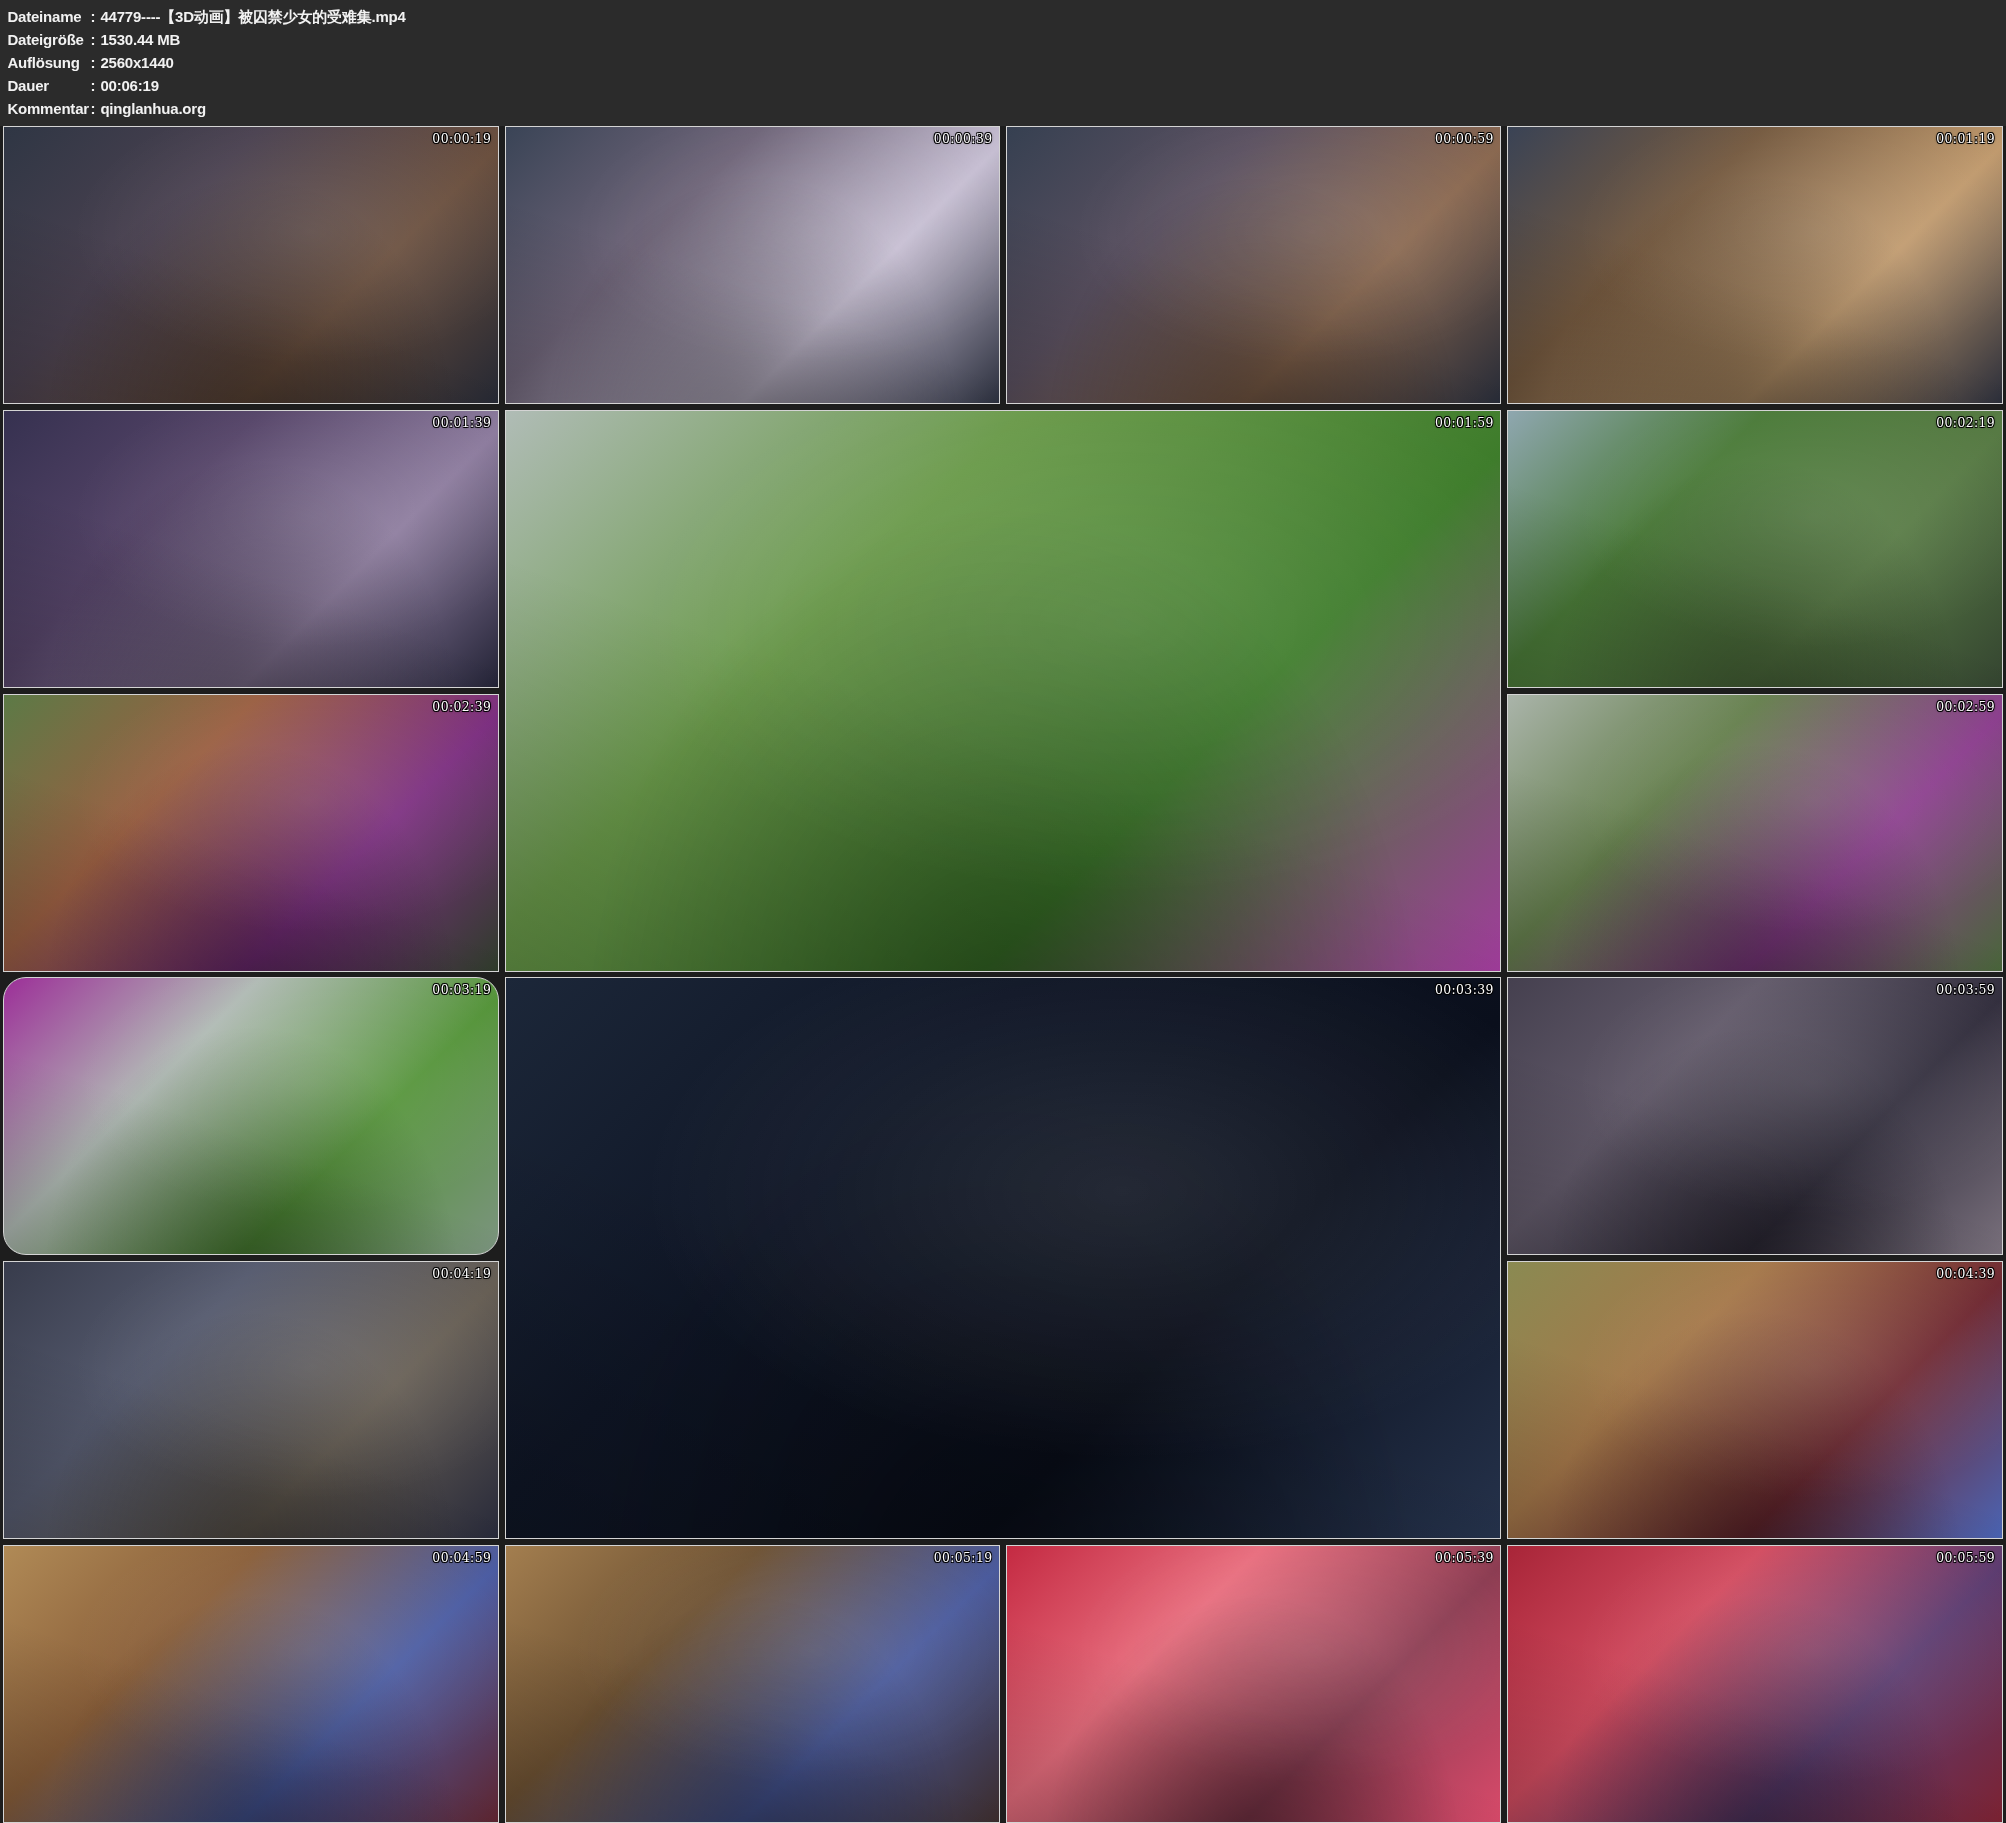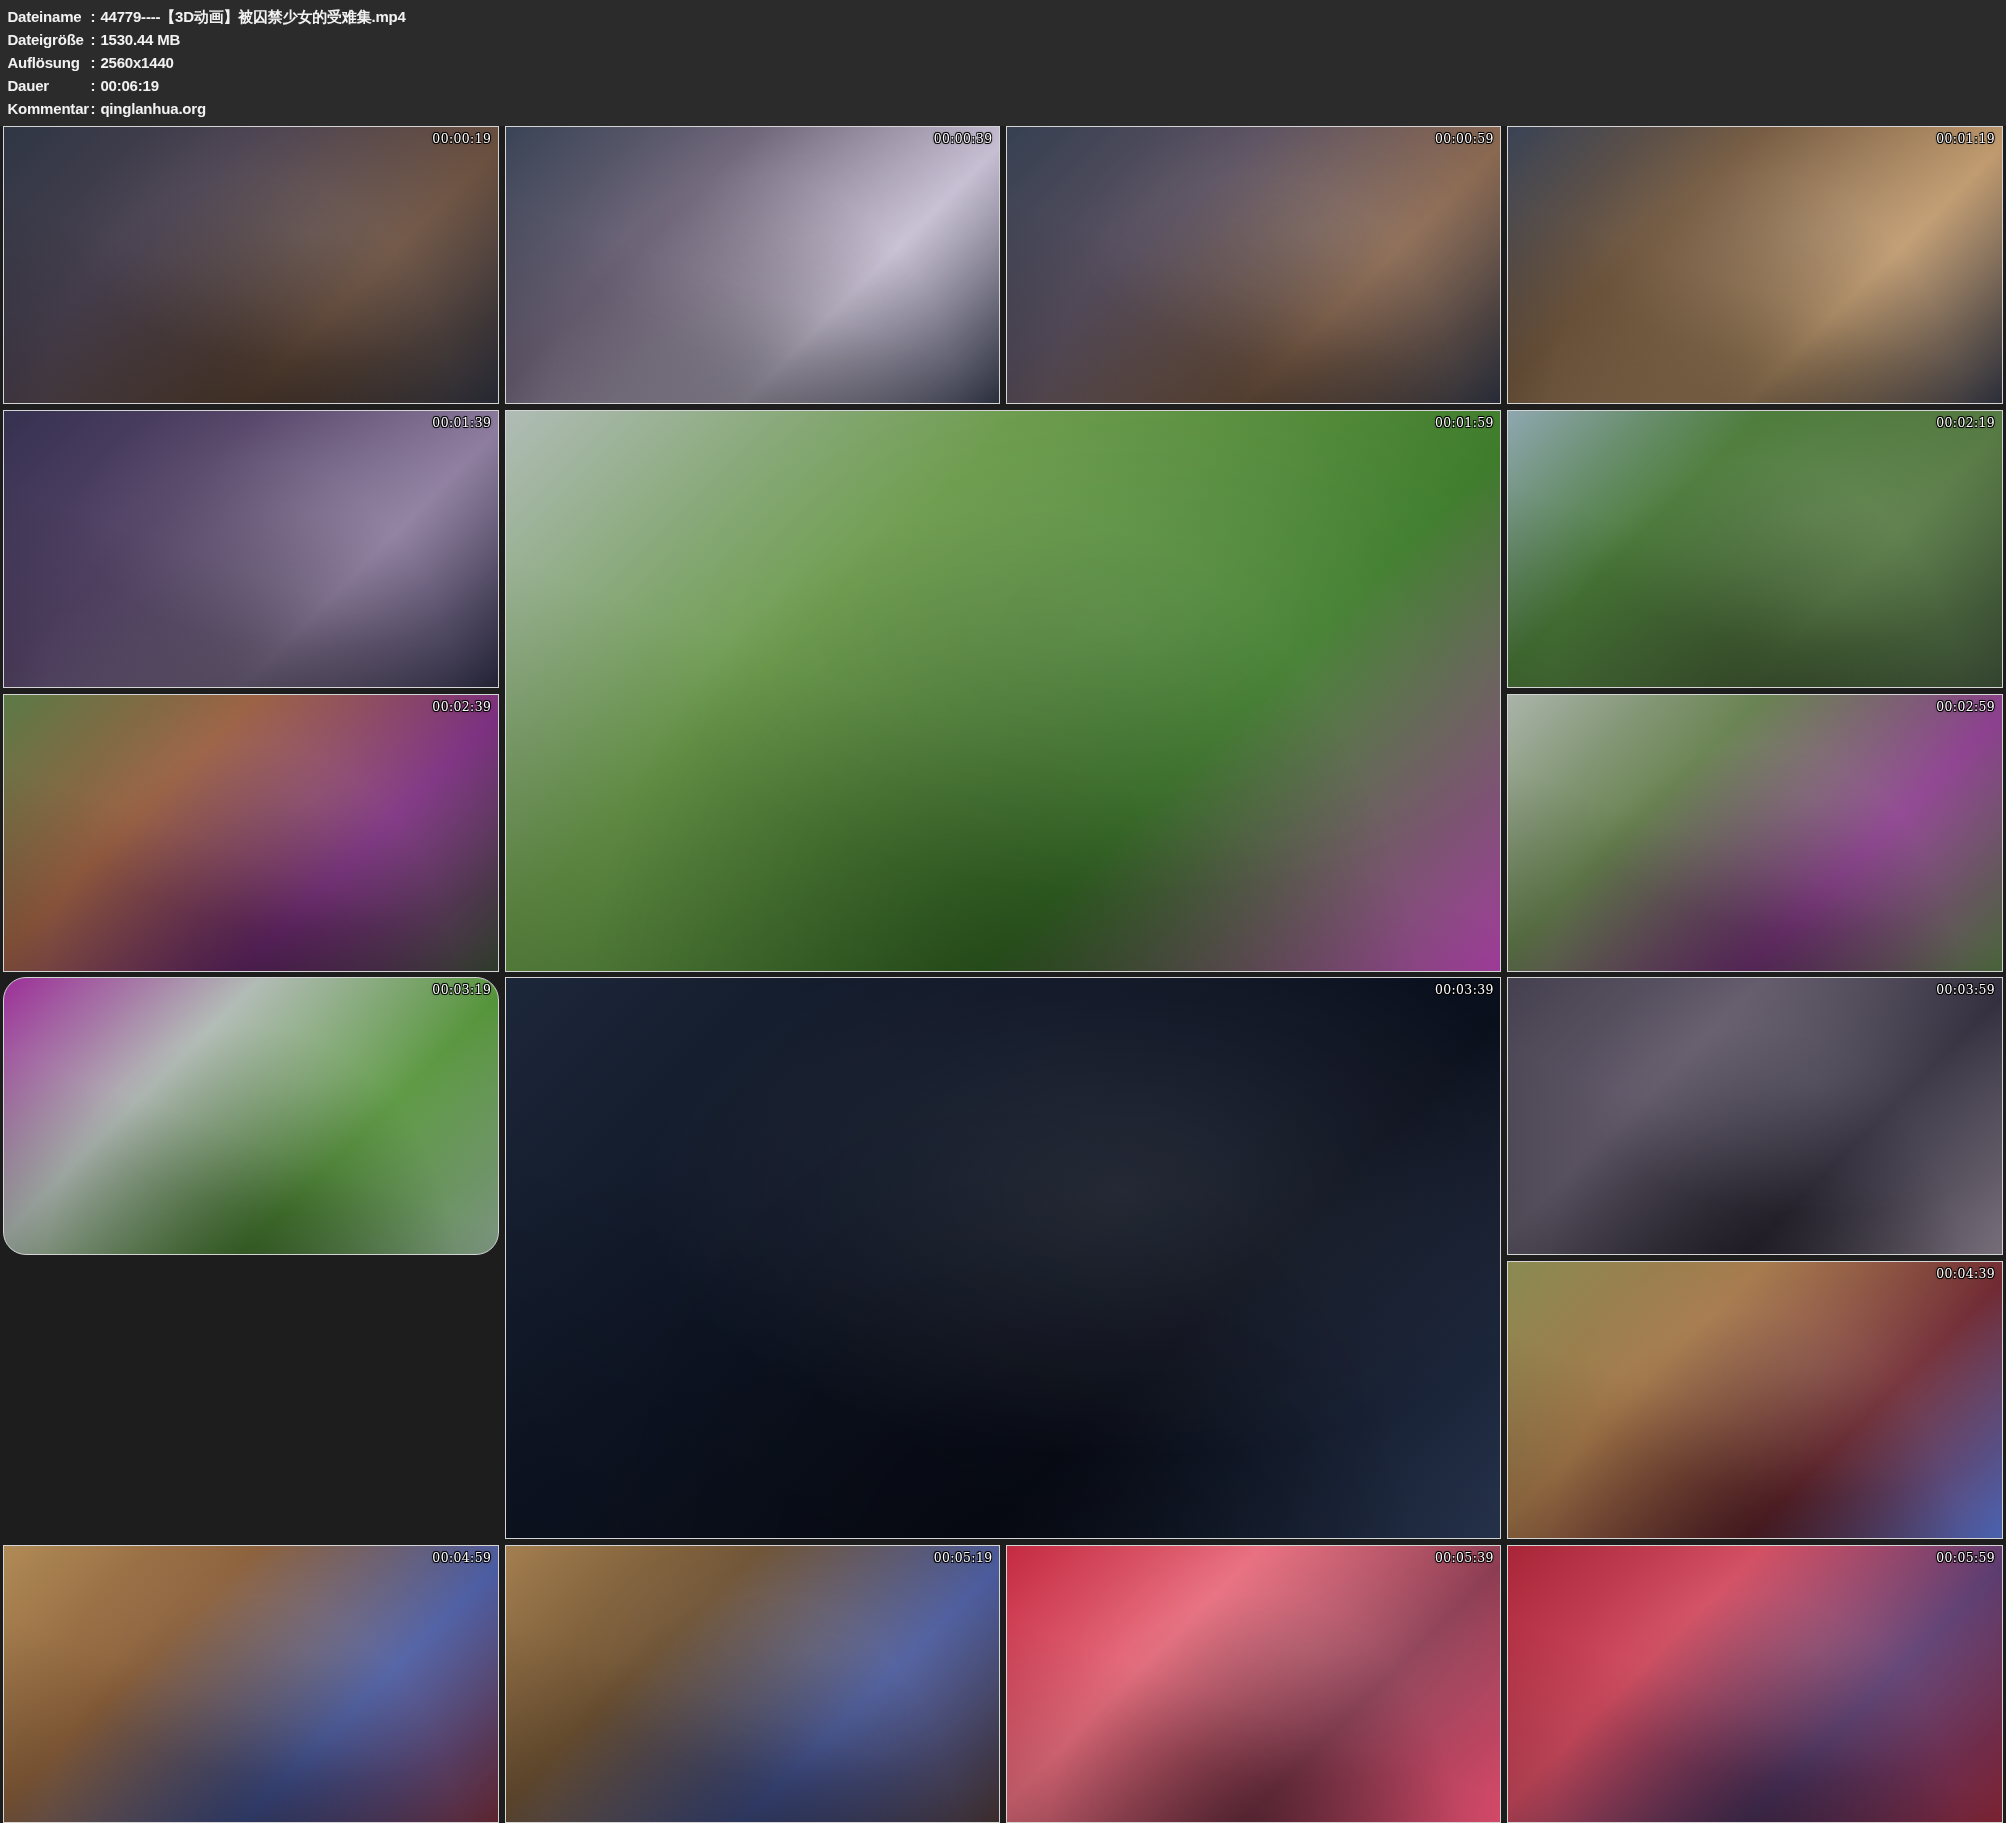--- a/index.html
+++ b/index.html
@@ -134,20 +134,23 @@
   </figure>
   <figure class="thumb p10" style="background: linear-gradient(135deg, rgb(156, 47, 152), rgb(176, 186, 180), rgb(85, 148, 58), rgb(124, 148, 128)); border-radius: 23px;">
     <figcaption class="ts">00:03:19</figcaption>
   </figure>
   <figure class="thumb p11" style="background: linear-gradient(135deg, rgb(28, 39, 57), rgb(15, 22, 38), rgb(10, 15, 28), rgb(37, 50, 75));">
     <figcaption class="ts">00:03:39</figcaption>
   </figure>
   <figure class="thumb p12" style="background: linear-gradient(135deg, rgb(69, 64, 79), rgb(98, 90, 106), rgb(51, 47, 62), rgb(121, 112, 124));">
     <figcaption class="ts">00:03:59</figcaption>
   </figure>
+  <figure class="thumb p13" style="background: linear-gradient(135deg, rgb(56, 60, 76), rgb(85, 90, 110), rgb(102, 94, 84), rgb(40, 42, 58));">
+    <figcaption class="ts">00:04:19</figcaption>
+  </figure>
   <figure class="thumb p14" style="background: linear-gradient(135deg, rgb(138, 138, 82), rgb(165, 120, 74), rgb(112, 42, 51), rgb(74, 100, 180));">
     <figcaption class="ts">00:04:39</figcaption>
   </figure>
   <figure class="thumb p15" style="background: linear-gradient(135deg, rgb(176, 138, 86), rgb(138, 95, 58), rgb(75, 92, 162), rgb(94, 37, 48));">
     <figcaption class="ts">00:04:59</figcaption>
   </figure>
   <figure class="thumb p16" style="background: linear-gradient(135deg, rgb(163, 126, 79), rgb(110, 82, 51), rgb(74, 90, 156), rgb(60, 44, 44));">
     <figcaption class="ts">00:05:19</figcaption>
   </figure>
   <figure class="thumb p17" style="background: linear-gradient(135deg, rgb(196, 42, 66), rgb(232, 110, 126), rgb(140, 60, 82), rgb(216, 74, 106));">

